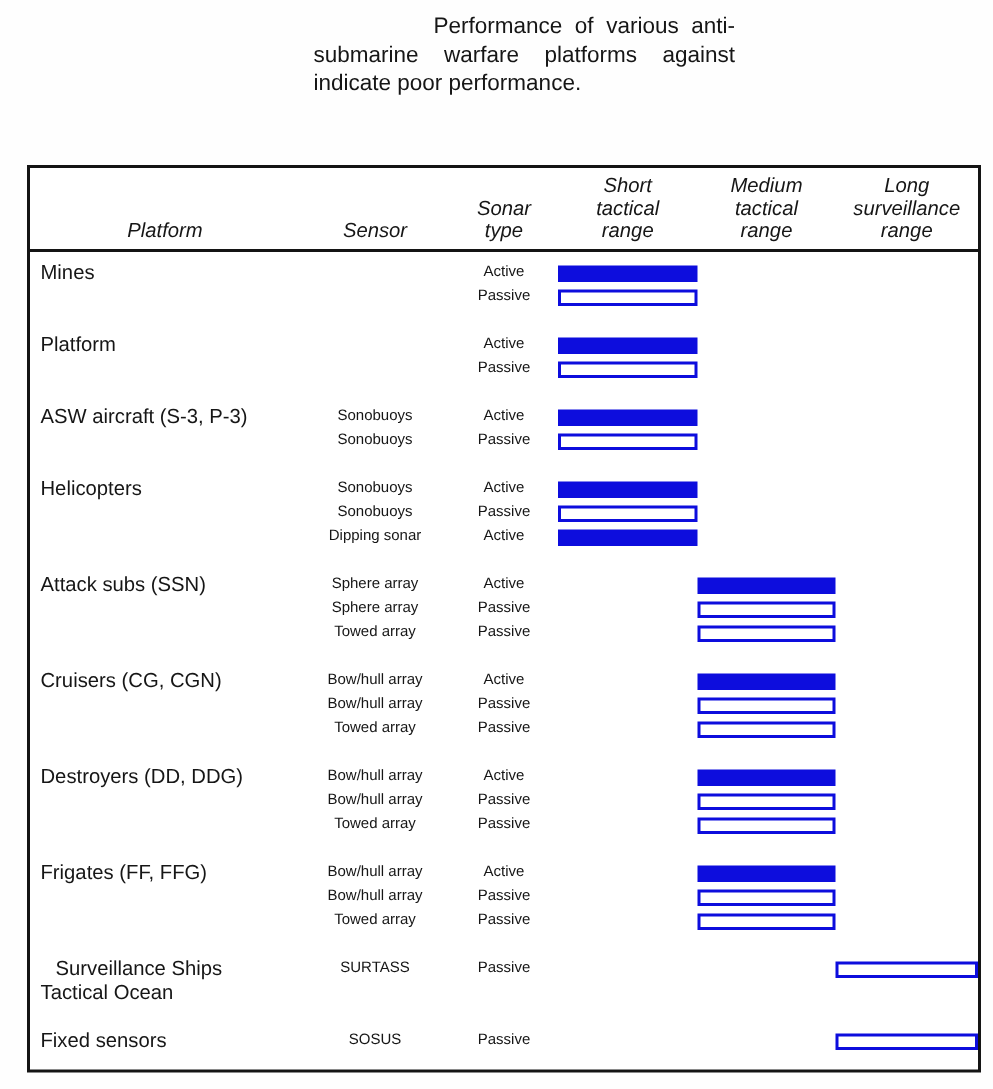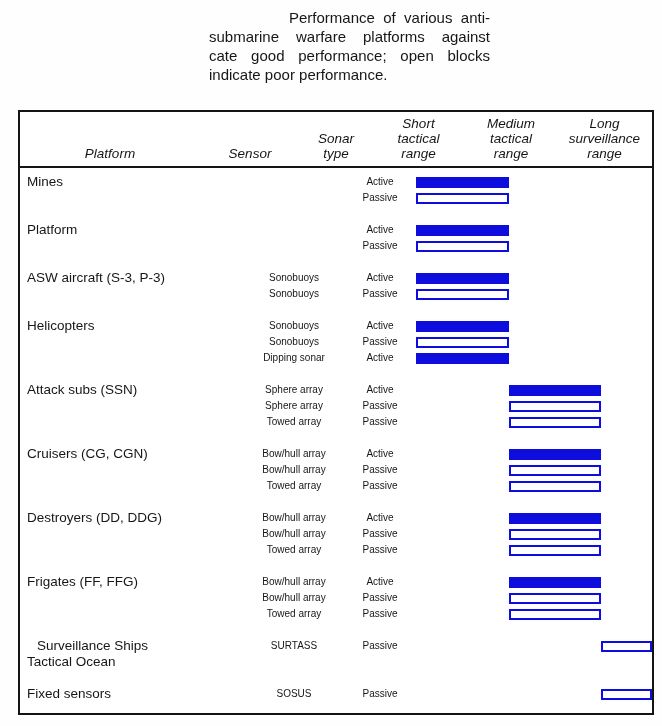--- a/index.html
+++ b/index.html
@@ -40,21 +40,20 @@
     font-size:13.5px; line-height:15px;
   }
   .th { text-align:center; white-space:pre-line;font-style:italic; }
 
   
   .tbody { padding-top:6px; }
   .group {
     display:grid;
     grid-template-columns:180px 1fr;
     margin-bottom:16px;
-    gap:44px;
   }
   .cell-platform { font-size:13.5px; line-height:16px; padding-left:7px; }
   .plat-line { height:16px; }
   .plat-line.plat-wrap { padding-left:10px; }
 
   .row {
     display:grid;
     grid-template-columns:100px 72px 93px 92px 1fr;
     height:16px;
     font-size:10px; line-height:16px;
@@ -65,21 +64,20 @@
   .bar { width:100%; height:11px; }
   .bar.good { background:var(--bar, #0d0ddd); }
   .bar.poor { background:#ffffff; border:2px solid var(--bar, #0d0ddd); }
 </style>
 </head>
 <body>
 
 <div class="caption">
   <div class="cap-line first">Performance of various anti-</div>
   <div class="cap-line">submarine warfare platforms against</div>
-  <div class="cap-line">cate good performance; open blocks</div>
   <div class="cap-line last">indicate poor performance.</div>
 </div>
 
 <div class="figure-table">
   <div class="thead">
     <div class="th">Platform</div>
     <div class="th">Sensor</div>
     <div class="th">Sonar
 type</div>
     <div class="th">Short

